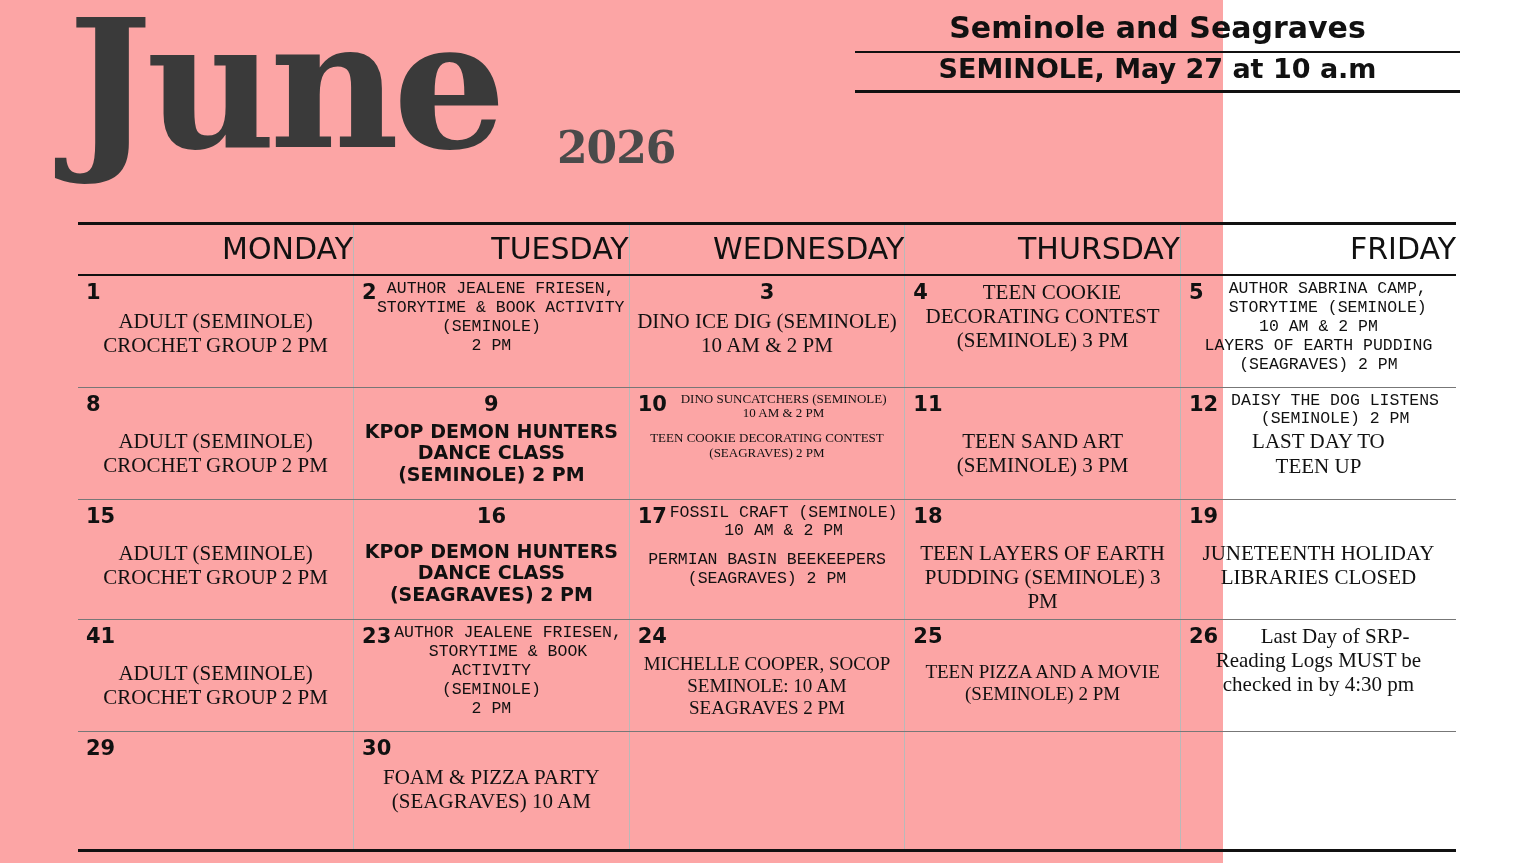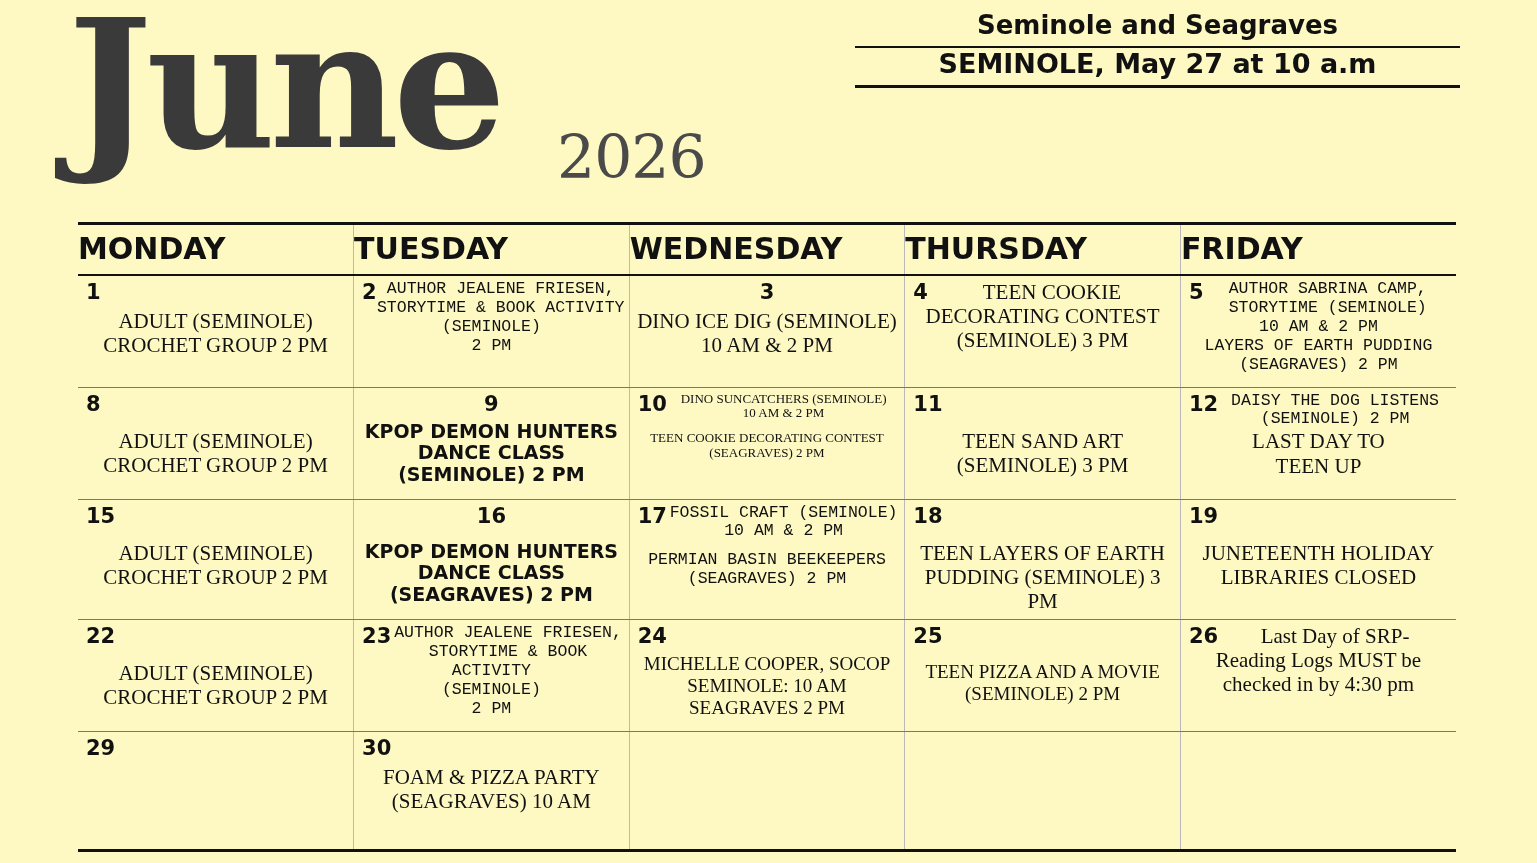--- a/index.html
+++ b/index.html
@@ -5,23 +5,23 @@
   * { box-sizing: border-box; }
   html, body {
     margin: 0; padding: 0;
     width: 1537px; height: 863px;
     background: #ffffff;
     font-family: "Liberation Serif", serif;
     overflow: hidden;
   }
   .page {
     position: relative;
-    width: 1537px;
+    width: 1223px;
     height: 863px;
-    background: #fef9c3;
+    background: #fca5a5;
   }
 
   
   .header {
     position: relative;
     height: 222px;
   }
   .month-block {
     position: absolute;
     left: 60px;
@@ -38,68 +38,68 @@
     font-weight: 700;
     letter-spacing: -6px;
     color: #3a3a3a;
     line-height: 1;
   }
   .month-year {
     position: absolute;
     left: 497px;
     top: 118px;
     font-family: "DejaVu Serif", serif;
-    font-size: 60px;
-    font-weight: 400;
+    font-size: 44px;
+    font-weight: 700;
     color: #4a4a4a;
     letter-spacing: -1px;
   }
 
   .title-block {
     position: absolute;
     left: 855px;
     top: 8px;
     width: 605px;
   }
   .title-line {
     text-align: center;
     font-family: "DejaVu Sans", sans-serif;
     font-weight: 700;
     color: #111;
     border-bottom: 2px solid #111;
     padding: 2px 0 6px 0;
   }
   .t1 { font-size: 27px; letter-spacing: -0.3px; }
-  .t2 { font-size: 26px; }
+  .t2 { font-size: 30px; }
   .t3 { font-size: 27px; letter-spacing: -0.2px; border-bottom: none; padding-bottom: 0; }
   .t4 { font-size: 27px; border-bottom: 3px solid #111; padding-top: 0; text-align: center; }
 
   
   .cal {
     position: absolute;
     left: 78px;
     top: 222px;
     width: 1378px;
     border-top: 3px solid #111;
     border-bottom: 3px solid #111;
   }
   table.calendar {
     width: 1378px;
     border-collapse: collapse;
     table-layout: fixed;
   }
   table.calendar th {
     font-family: "DejaVu Sans", sans-serif;
     font-size: 30px;
-    font-weight: 700;
+    font-weight: 400;
     color: #111;
     padding: 6px 0 8px 0;
     border-bottom: 2px solid #111;
     border-right: 1px solid #b9b9b9;
-    text-align: left;
+    text-align: right;
   }
   table.calendar th:last-child { border-right: none; }
   table.calendar td {
     vertical-align: top;
     border-right: 1px solid #b9b9b9;
     border-bottom: 1px solid #777;
     height: 112px;
     padding: 4px 4px 6px 4px;
     position: relative;
   }
@@ -311,21 +311,21 @@
             <div class="clearfix"></div>
             <div class="evt sz-lg sp14">
               <div>JUNETEENTH HOLIDAY</div>
               <div>LIBRARIES CLOSED</div>
             </div>
           </td>
         </tr>
 
         <tr>
           <td>
-            <div class="daynum">22</div>
+            <div class="daynum">41</div>
             <div class="clearfix"></div>
             <div class="evt sz-lg sp14">
               <div>ADULT  (SEMINOLE)</div>
               <div>CROCHET GROUP 2 PM</div>
             </div>
           </td>
           <td class="cell-inline">
             <div class="daynum">23</div>
             <div class="evt sz-sm">
               <div>AUTHOR  JEALENE FRIESEN,</div>

